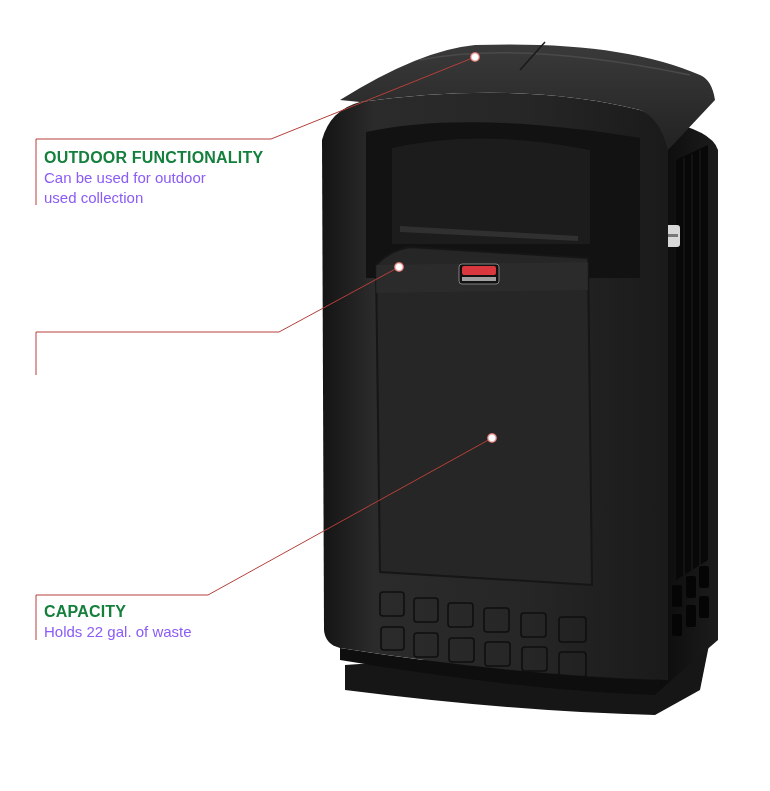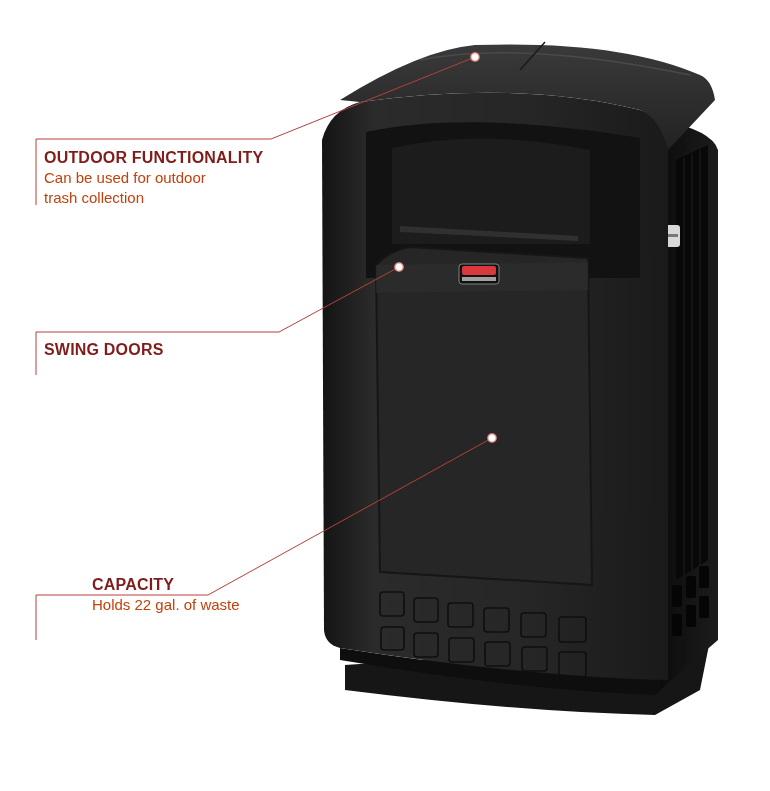--- a/index.html
+++ b/index.html
@@ -1,24 +1,24 @@
 <!DOCTYPE html>
 <html><head>
   <meta charset="utf-8">
   <style>
     html, body { margin: 0; padding: 0; background: #ffffff; }
     body { width: 770px; height: 791px; position: relative; overflow: hidden; font-family: "Liberation Sans", sans-serif; }
     .stage { position: absolute; left: 0; top: 0; width: 770px; height: 791px; }
     svg.art { position: absolute; left: 0; top: 0; }
     .callout { position: absolute; left: 44px; }
-    .callout .title { color: #7f1d1d; font-weight: bold; font-size: 16px; letter-spacing: 0.2px; line-height: 20px; text-transform: uppercase; }
-    .callout .desc { color: #c2410c; font-size: 15px; line-height: 20px; }
+    .callout .title { color: #15803d; font-weight: bold; font-size: 16px; letter-spacing: 0.2px; line-height: 20px; text-transform: uppercase; }
+    .callout .desc { color: #8b5cf6; font-size: 15px; line-height: 20px; }
     #c1 { top: 148px; width: 240px; }
     #c2 { top: 340px; width: 300px; }
-    #c3 { top: 575px; width: 260px; margin-left: 48px; }
+    #c3 { top: 602px; width: 260px; }
   </style>
 </head>
 <body>
 
 <div class="stage">
 
   <svg class="art" width="770" height="791" viewBox="0 0 770 791">
     <defs>
       <linearGradient id="bodyGrad" x1="0" y1="0" x2="1" y2="0">
         <stop offset="0" stop-color="#141414"></stop>
@@ -114,25 +114,24 @@
     <g>
       <circle cx="475" cy="57" r="5" fill="url(#dotGrad)"></circle>
       <circle cx="399" cy="267" r="5" fill="url(#dotGrad)"></circle>
       <circle cx="492" cy="438" r="5" fill="url(#dotGrad)"></circle>
     </g>
   </svg>
 
   <div class="callout" id="c1">
     <div class="title">OUTDOOR FUNCTIONALITY</div>
     <div class="desc">Can be used for outdoor</div>
-    <div class="desc">trash collection</div>
+    <div class="desc">used collection</div>
   </div>
 
   <div class="callout" id="c2">
-    <div class="title">SWING DOORS</div>
   </div>
 
   <div class="callout" id="c3">
     <div class="title">CAPACITY</div>
     <div class="desc">Holds 22 gal. of waste</div>
   </div>
 
 </div>
 
 </body></html>

